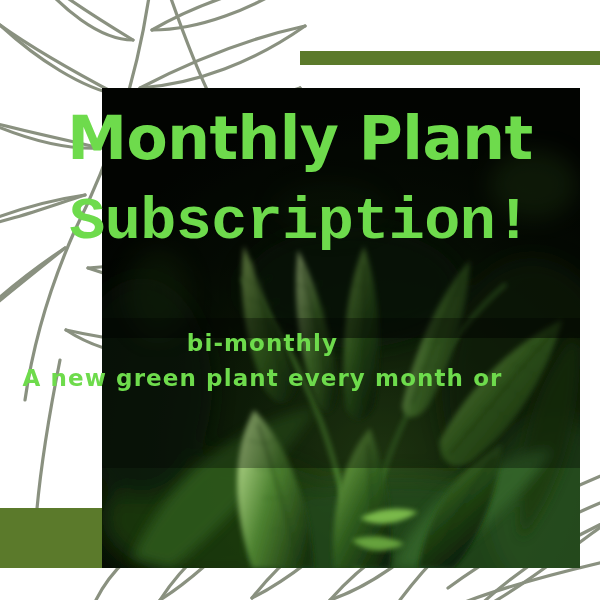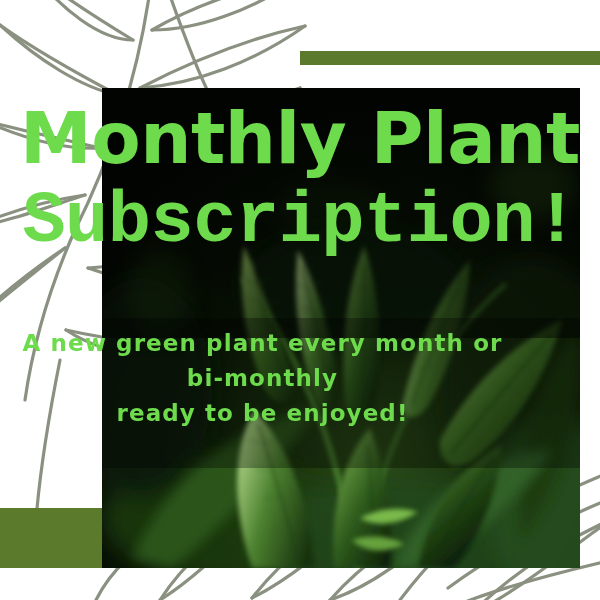--- a/index.html
+++ b/index.html
@@ -79,21 +79,21 @@
   }
 
   .headline {
     position: absolute;
     left: 0;
     top: 96px;
     width: 600px;
     text-align: center;
     font-family: "DejaVu Sans", sans-serif;
     font-weight: bold;
-    font-size: 72px;
+    font-size: 60px;
     line-height: 84px;
     letter-spacing: -0.5px;
     color: #6EDB4C;
     white-space: nowrap;
   }
   .headline .line2 {
     display: block;
     font-family: Liberation Mono, monospace;
   }
 
@@ -363,20 +363,19 @@
   </div>
 
   <div class="text-layer">
 
     <div class="headline">
       <span class="line1">Monthly Plant</span>
       <span class="line2">Subscription!</span>
     </div>
 
     <div class="body-copy">
+      <span class="bl">bi-monthly</span>
       <span class="bl">A new green plant every month or</span>
-      <span class="bl">bi-monthly</span>
-      <span class="bl">ready to be enjoyed!</span>
     </div>
 
   </div>
 
 </div>
 
 </body></html>

